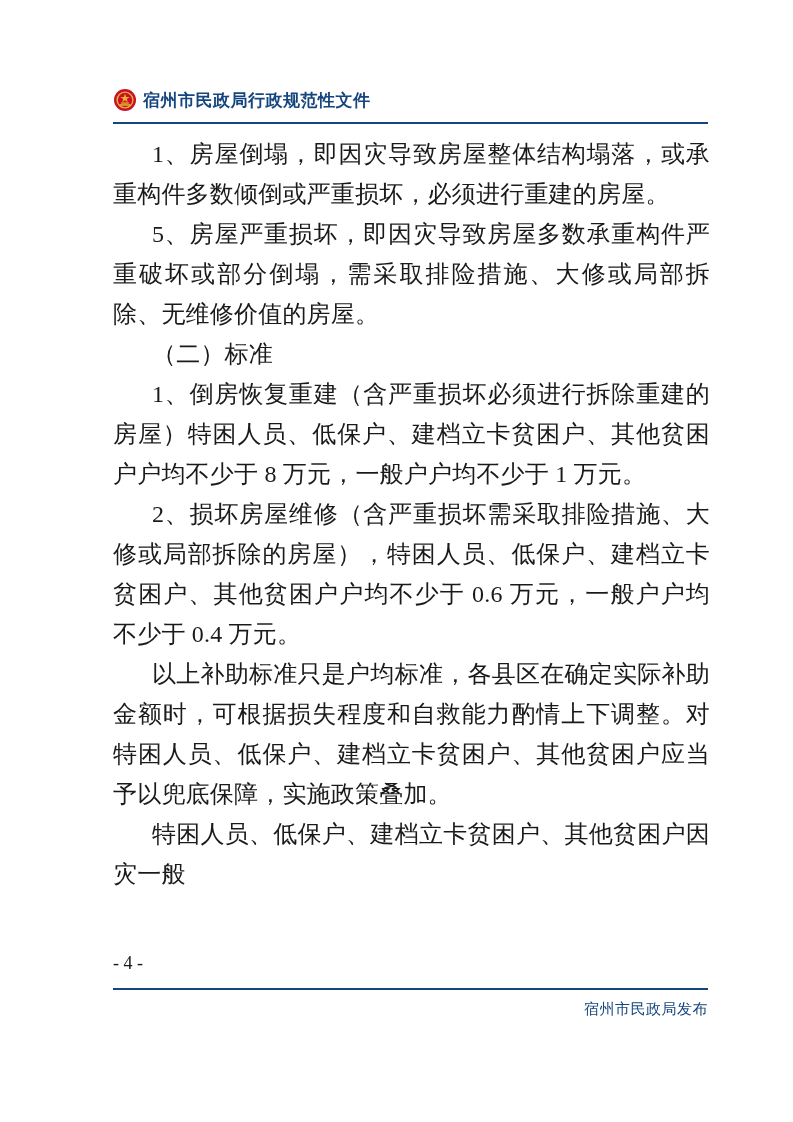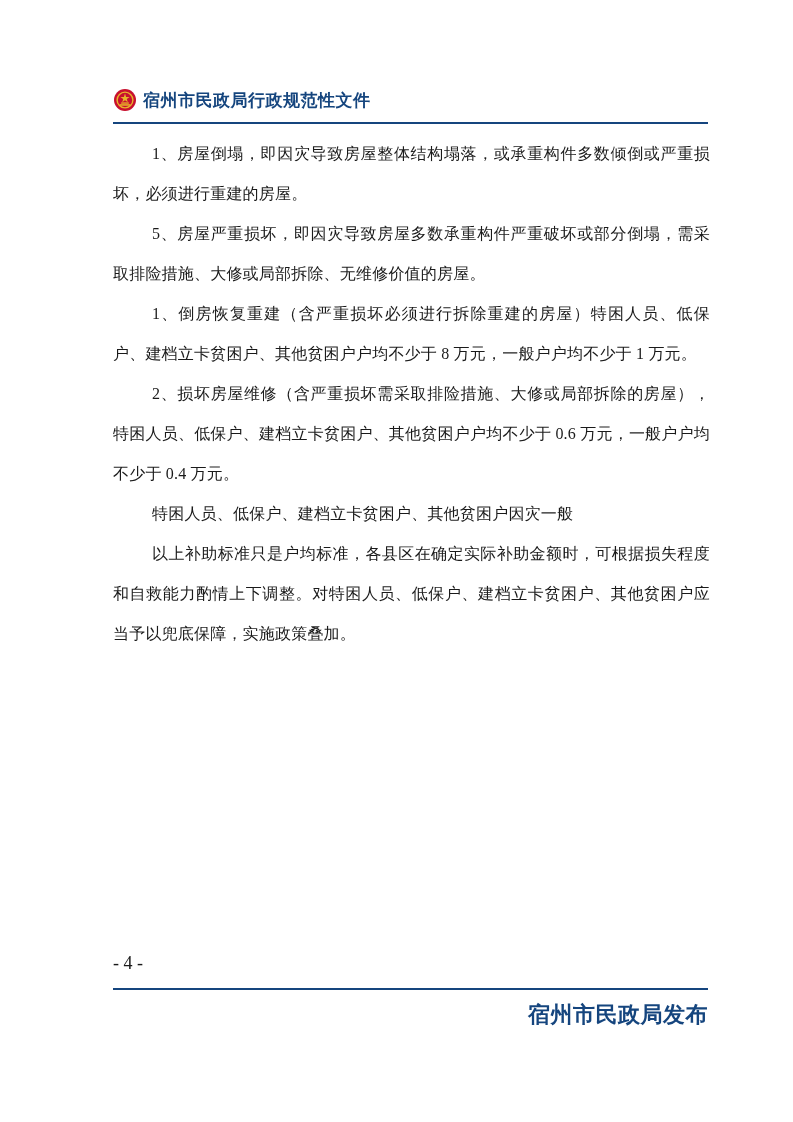--- a/index.html
+++ b/index.html
@@ -58,21 +58,21 @@
   }
 
   
   .content {
     position: absolute;
     left: 100px;
     top: 134px;
     width: 597px;
   }
   .para {
-    font-size: 16px;
+    font-size: 24px;
     line-height: 40px;
     text-align: justify;
     text-justify: inter-ideograph;
     margin: 0;
     letter-spacing: 0.2px;
   }
   .para.indent {
     text-indent: 39px;
   }
 
@@ -93,22 +93,22 @@
     height: 0;
     border-top: 2px solid #15457e;
   }
   .footer-title {
     position: absolute;
     left: 100px;
     top: 1000px;
     width: 595px;
     text-align: right;
     font-family: "Liberation Sans", "DejaVu Sans", sans-serif;
-    font-weight: bold;
-    font-size: 22px;
+    font-weight: normal;
+    font-size: 15px;
     color: #15457e;
     letter-spacing: 0.5px;
   }
 </style>
 </head>
 <body>
 
 <div class="page">
 
   <div class="header">
@@ -123,23 +123,24 @@
       </svg>
     </span>
     <span class="header-title">宿州市民政局行政规范性文件</span>
   </div>
 
   <div class="rule-top"></div>
 
   <div class="content">
     <p class="para indent">1、房屋倒塌，即因灾导致房屋整体结构塌落，或承重构件多数倾倒或严重损坏，必须进行重建的房屋。</p>
     <p class="para indent">5、房屋严重损坏，即因灾导致房屋多数承重构件严重破坏或部分倒塌，需采取排险措施、大修或局部拆除、无维修价值的房屋。</p>
+    <p class="para indent">（二）标准</p>
     <p class="para indent">1、倒房恢复重建（含严重损坏必须进行拆除重建的房屋）特困人员、低保户、建档立卡贫困户、其他贫困户户均不少于 8 万元，一般户户均不少于 1 万元。</p>
     <p class="para indent">2、损坏房屋维修（含严重损坏需采取排险措施、大修或局部拆除的房屋），特困人员、低保户、建档立卡贫困户、其他贫困户户均不少于 0.6 万元，一般户户均不少于 0.4 万元。</p>
+    <p class="para indent">以上补助标准只是户均标准，各县区在确定实际补助金额时，可根据损失程度和自救能力酌情上下调整。对特困人员、低保户、建档立卡贫困户、其他贫困户应当予以兜底保障，实施政策叠加。</p>
     <p class="para indent">特困人员、低保户、建档立卡贫困户、其他贫困户因灾一般</p>
-    <p class="para indent">以上补助标准只是户均标准，各县区在确定实际补助金额时，可根据损失程度和自救能力酌情上下调整。对特困人员、低保户、建档立卡贫困户、其他贫困户应当予以兜底保障，实施政策叠加。</p>
   </div>
 
   <div class="page-number">- 4 -</div>
   <div class="rule-bottom"></div>
   <div class="footer-title">宿州市民政局发布</div>
 
 </div>
 
 </body></html>

